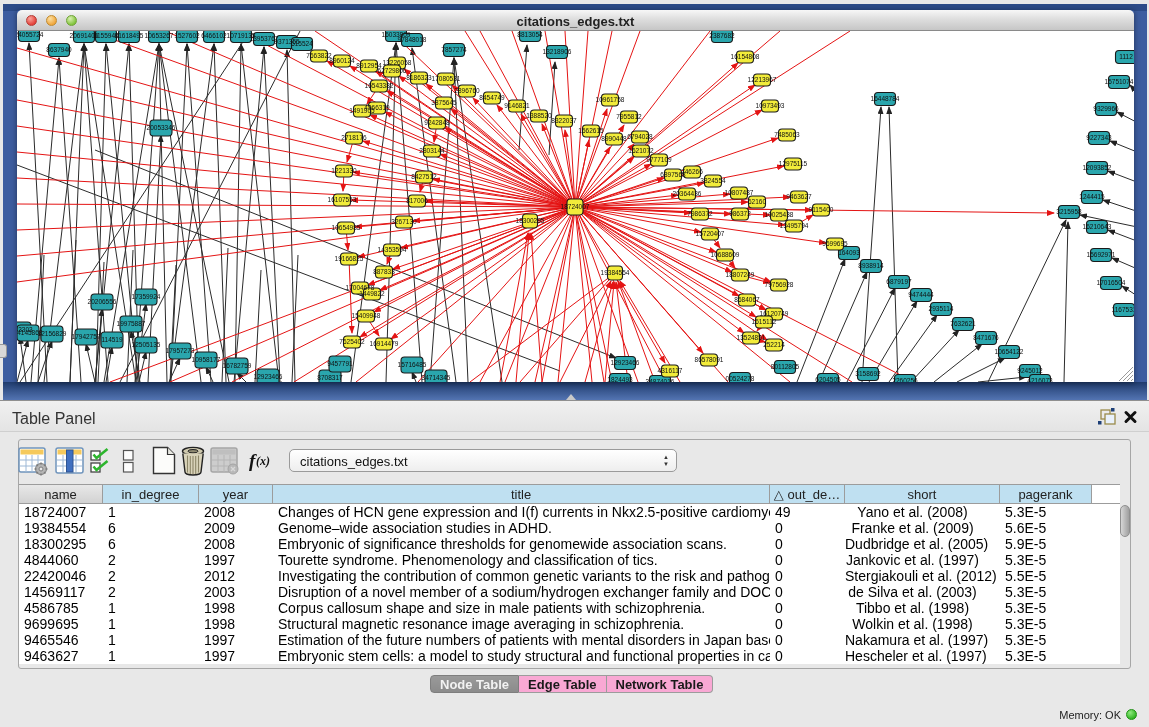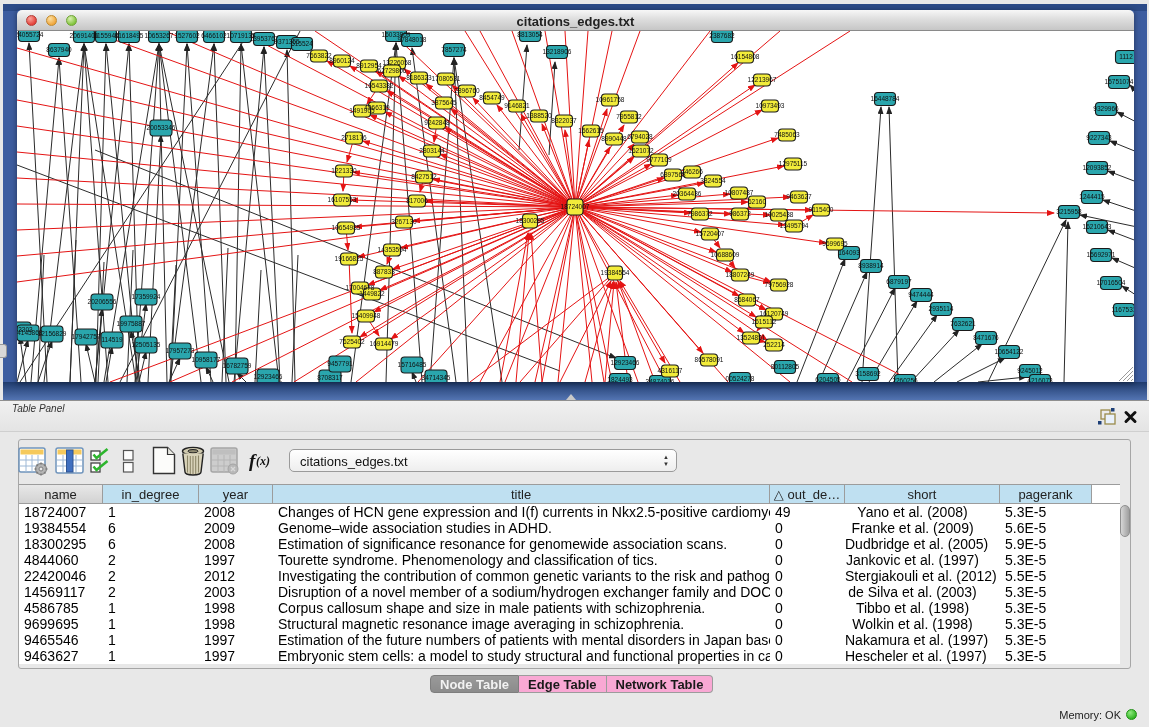--- a/index.html
+++ b/index.html
@@ -16,21 +16,21 @@
 #title { position:absolute; width:100%; text-align:center; top:4px;
   font-size:13px; font-weight:bold; color:#222; }
 .tl { position:absolute; top:5px; width:11px; height:11px; border-radius:50%; }
 #tl1 { left:9px; background:radial-gradient(circle at 35% 30%, #f9a39b, #e4423a 70%); border:1px solid #b43c35;}
 #tl2 { left:29px; background:radial-gradient(circle at 35% 30%, #fbe0a2, #f0a73e 70%); border:1px solid #c08a2e;}
 #tl3 { left:49px; background:radial-gradient(circle at 35% 30%, #d9f0b2, #83c53e 70%); border:1px solid #6fa337;}
 #canvas { position:absolute; left:0px; top:21px; width:1117px; height:351px;
   background:#fff; overflow:hidden; }
 #tpbar { position:absolute; left:0; top:400px; width:1149px; height:32px;
   background:linear-gradient(#f0f0f0,#e4e4e4); border-top:1px solid #8f8f8f; border-bottom:1px solid #cfcfcf; }
-#tpbar .t { position:absolute; left:12px; top:2px; font-size:10px; color:#333;font-style:italic; }
+#tpbar .t { position:absolute; left:12px; top:9px; font-size:16px; color:#333; }
 #fx-icons { position:absolute; right:8px; top:7px; }
 #container { position:absolute; left:18px; top:439px; width:1113px; height:230px;
   border:1px solid #a6a6a6; border-radius:3px; background:#e8e8e8; }
 #combo { position:absolute; left:289px; top:449px; width:388px; height:23px;
   background:linear-gradient(#ffffff,#eeeeee); border:1px solid #9a9a9a; border-radius:5px; }
 #combo .txt { position:absolute; left:10px; top:4px; font-size:13px; color:#111; }
 #combo .st { position:absolute; right:7px; top:4px; font-size:6px; color:#333; line-height:7px; text-align:center; letter-spacing:0;}
 #table { position:absolute; left:19px; top:484px; width:1101px; }
 .hr { display:flex; height:20px; border-top:1px solid #9c9c9c; border-bottom:1px solid #9c9c9c; }
 .hc { font-size:13px; color:#222; text-align:center; line-height:19px;
@@ -700,21 +700,21 @@
         <div class="c c2">2009</div>
         <div class="c c3">Genome–wide association studies in ADHD.</div>
         <div class="c c4">0</div>
         <div class="c c5">Franke et al. (2009)</div>
         <div class="c c6">5.6E-5</div>
       </div>
 <div class="tr">
         <div class="c c0">18300295</div>
         <div class="c c1">6</div>
         <div class="c c2">2008</div>
-        <div class="c c3">Estimation of significance resonance for genomewide association scans.</div>
+        <div class="c c3">Embryonic of significance thresholds for genomewide association scans.</div>
         <div class="c c4">0</div>
         <div class="c c5">Dudbridge et al. (2005)</div>
         <div class="c c6">5.9E-5</div>
       </div>
 <div class="tr">
         <div class="c c0">4844060</div>
         <div class="c c1">2</div>
         <div class="c c2">1997</div>
         <div class="c c3">Tourette syndrome. Phenomenology and classification of tics.</div>
         <div class="c c4">0</div>

